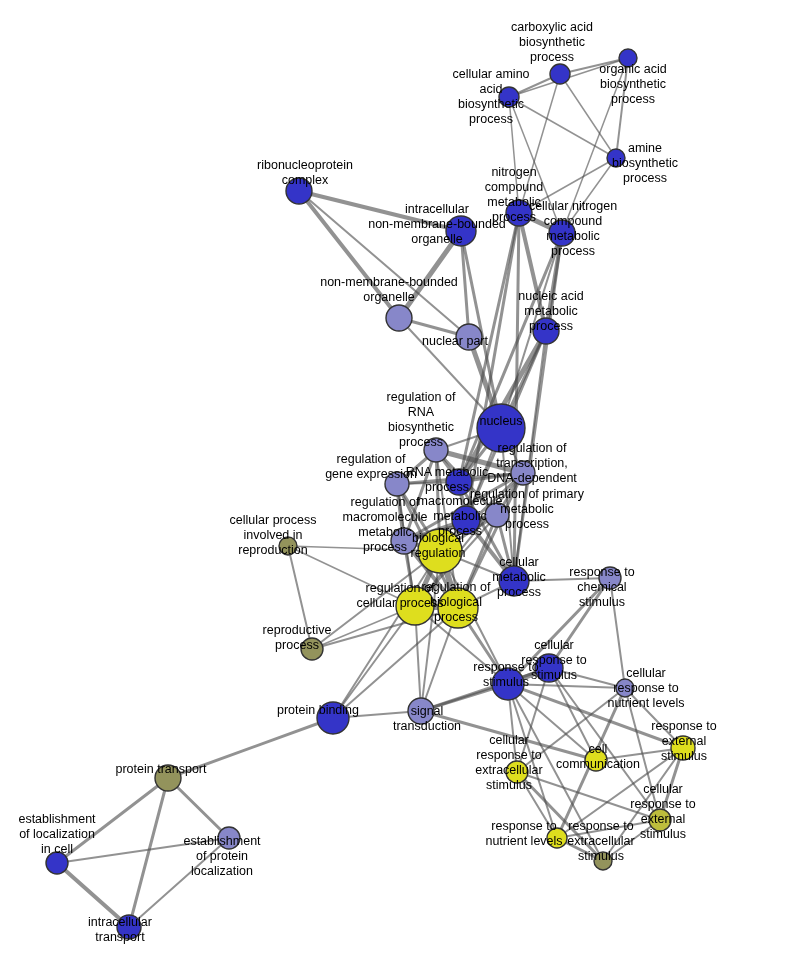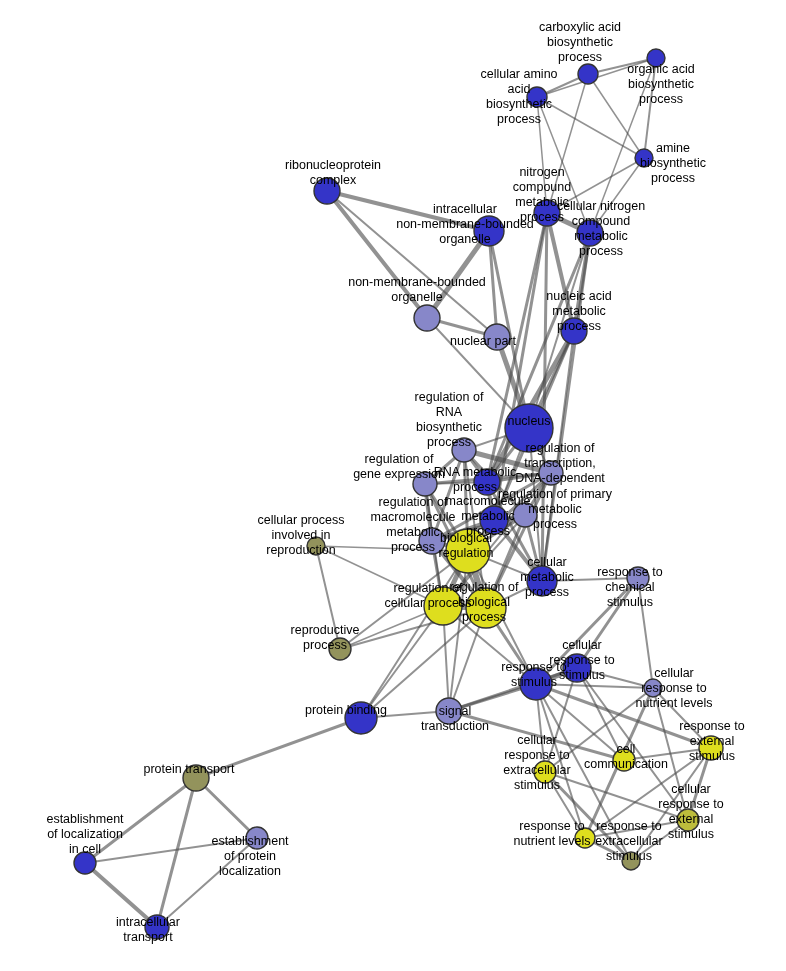--- a/index.html
+++ b/index.html
@@ -7,21 +7,20 @@
     padding: 0;
     background: #ffffff;
     font-family: "Liberation Sans", sans-serif;
   }
   .canvas-wrap {
     position: relative;
     width: 736px;
     height: 971px;
     background: #ffffff;
     overflow: hidden;
-    padding-left: 28px;
   }
   svg { display: block; }
   .node-label {
     font-family: "Liberation Sans", sans-serif;
     fill: #000000;
     text-anchor: middle;
     pointer-events: none;
   }
   .graph-edge { stroke-linecap: round; }
   .graph-node { cursor: pointer; }

